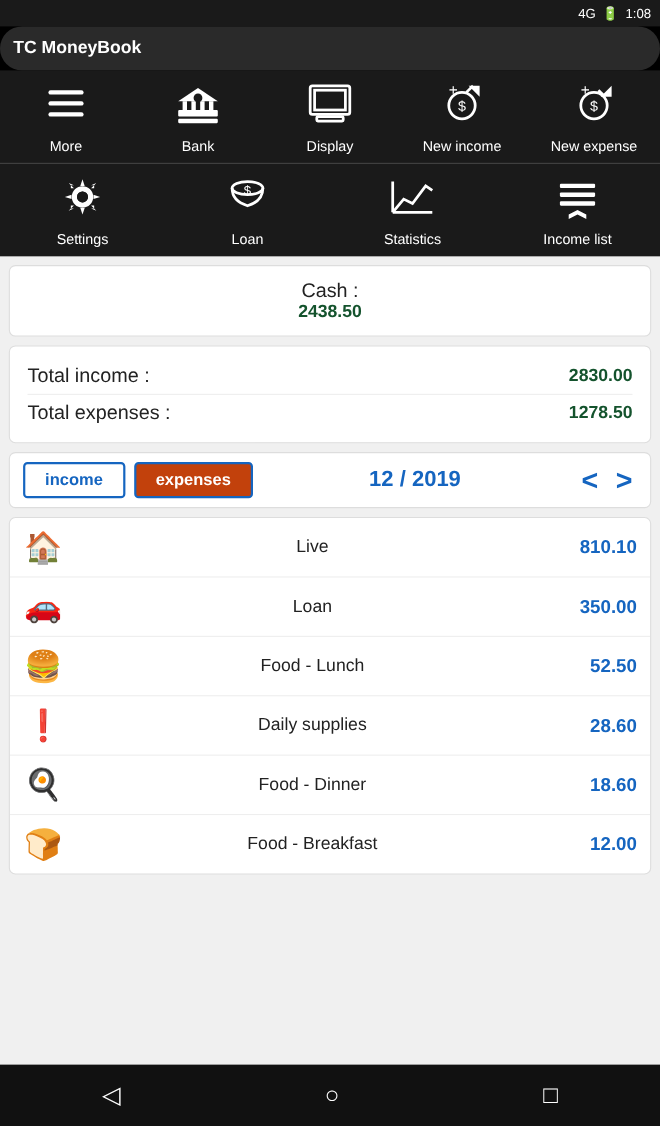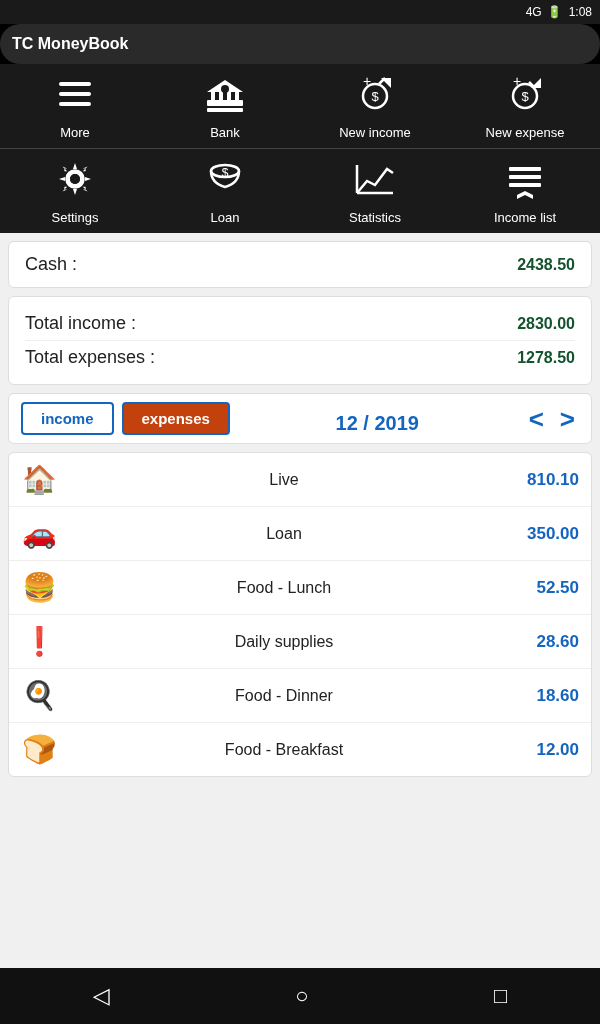--- a/index.html
+++ b/index.html
@@ -83,20 +83,21 @@
       gap: 8px;
     }
     .card {
       background: white;
       border-radius: 6px;
       border: 1px solid #ddd;
       padding: 12px 16px;
       display: flex;
       align-items: center;
       justify-content: space-between;
+      flex-direction: column;
     }
     .card-label {
       font-size: 18px;
       color: #222;
       font-weight: 500;
     }
     .card-value {
       font-size: 16px;
       color: #14532d;
       font-weight: bold;
@@ -116,21 +117,21 @@
     .summary-row + .summary-row {
       border-top: 1px solid #eee;
     }
     
     #period-selector {
       background: white;
       border-radius: 6px;
       border: 1px solid #ddd;
       padding: 8px 12px;
       display: flex;
-      align-items: flex-end;
+      align-items: center;
       gap: 8px;
     }
     .tab-btn {
       padding: 6px 18px;
       border-radius: 4px;
       border: 2px solid #1565C0;
       font-size: 15px;
       font-weight: bold;
       cursor: pointer;
     }
@@ -241,20 +242,30 @@
           <rect x="16" y="20" width="4" height="10"></rect>
           <rect x="24" y="20" width="4" height="10"></rect>
           <rect x="32" y="20" width="4" height="10"></rect>
           <polygon points="4,20 22,8 40,20"></polygon>
           <circle cx="22" cy="17" r="4" fill="#1a1a1a"></circle>
         </svg>
       </span>
       <span>Bank</span>
     </button>
 
+    <button class="nav-item">
+      <span class="nav-icon">
+        <svg viewBox="0 0 44 44" fill="none" stroke="white" stroke-width="2.5">
+          <rect x="4" y="6" width="36" height="26" rx="2" fill="none"></rect>
+          <rect x="8" y="10" width="28" height="18" fill="none"></rect>
+          <rect x="10" y="34" width="24" height="4" rx="1"></rect>
+        </svg>
+      </span>
+      <span>Display</span>
+    </button>
 
     <button class="nav-item">
       <span class="nav-icon">
         <svg viewBox="0 0 44 44" fill="white">
           <circle cx="22" cy="24" r="12" fill="none" stroke="white" stroke-width="2.5"></circle>
           <text x="22" y="29" text-anchor="middle" font-size="13" fill="white">$</text>
           <text x="10" y="14" font-size="14" fill="white">+</text>
           <polygon points="28,6 38,6 38,16" fill="white"></polygon>
           <line x1="32" y1="6" x2="26" y2="12" stroke="white" stroke-width="2.5"></line>
         </svg>

